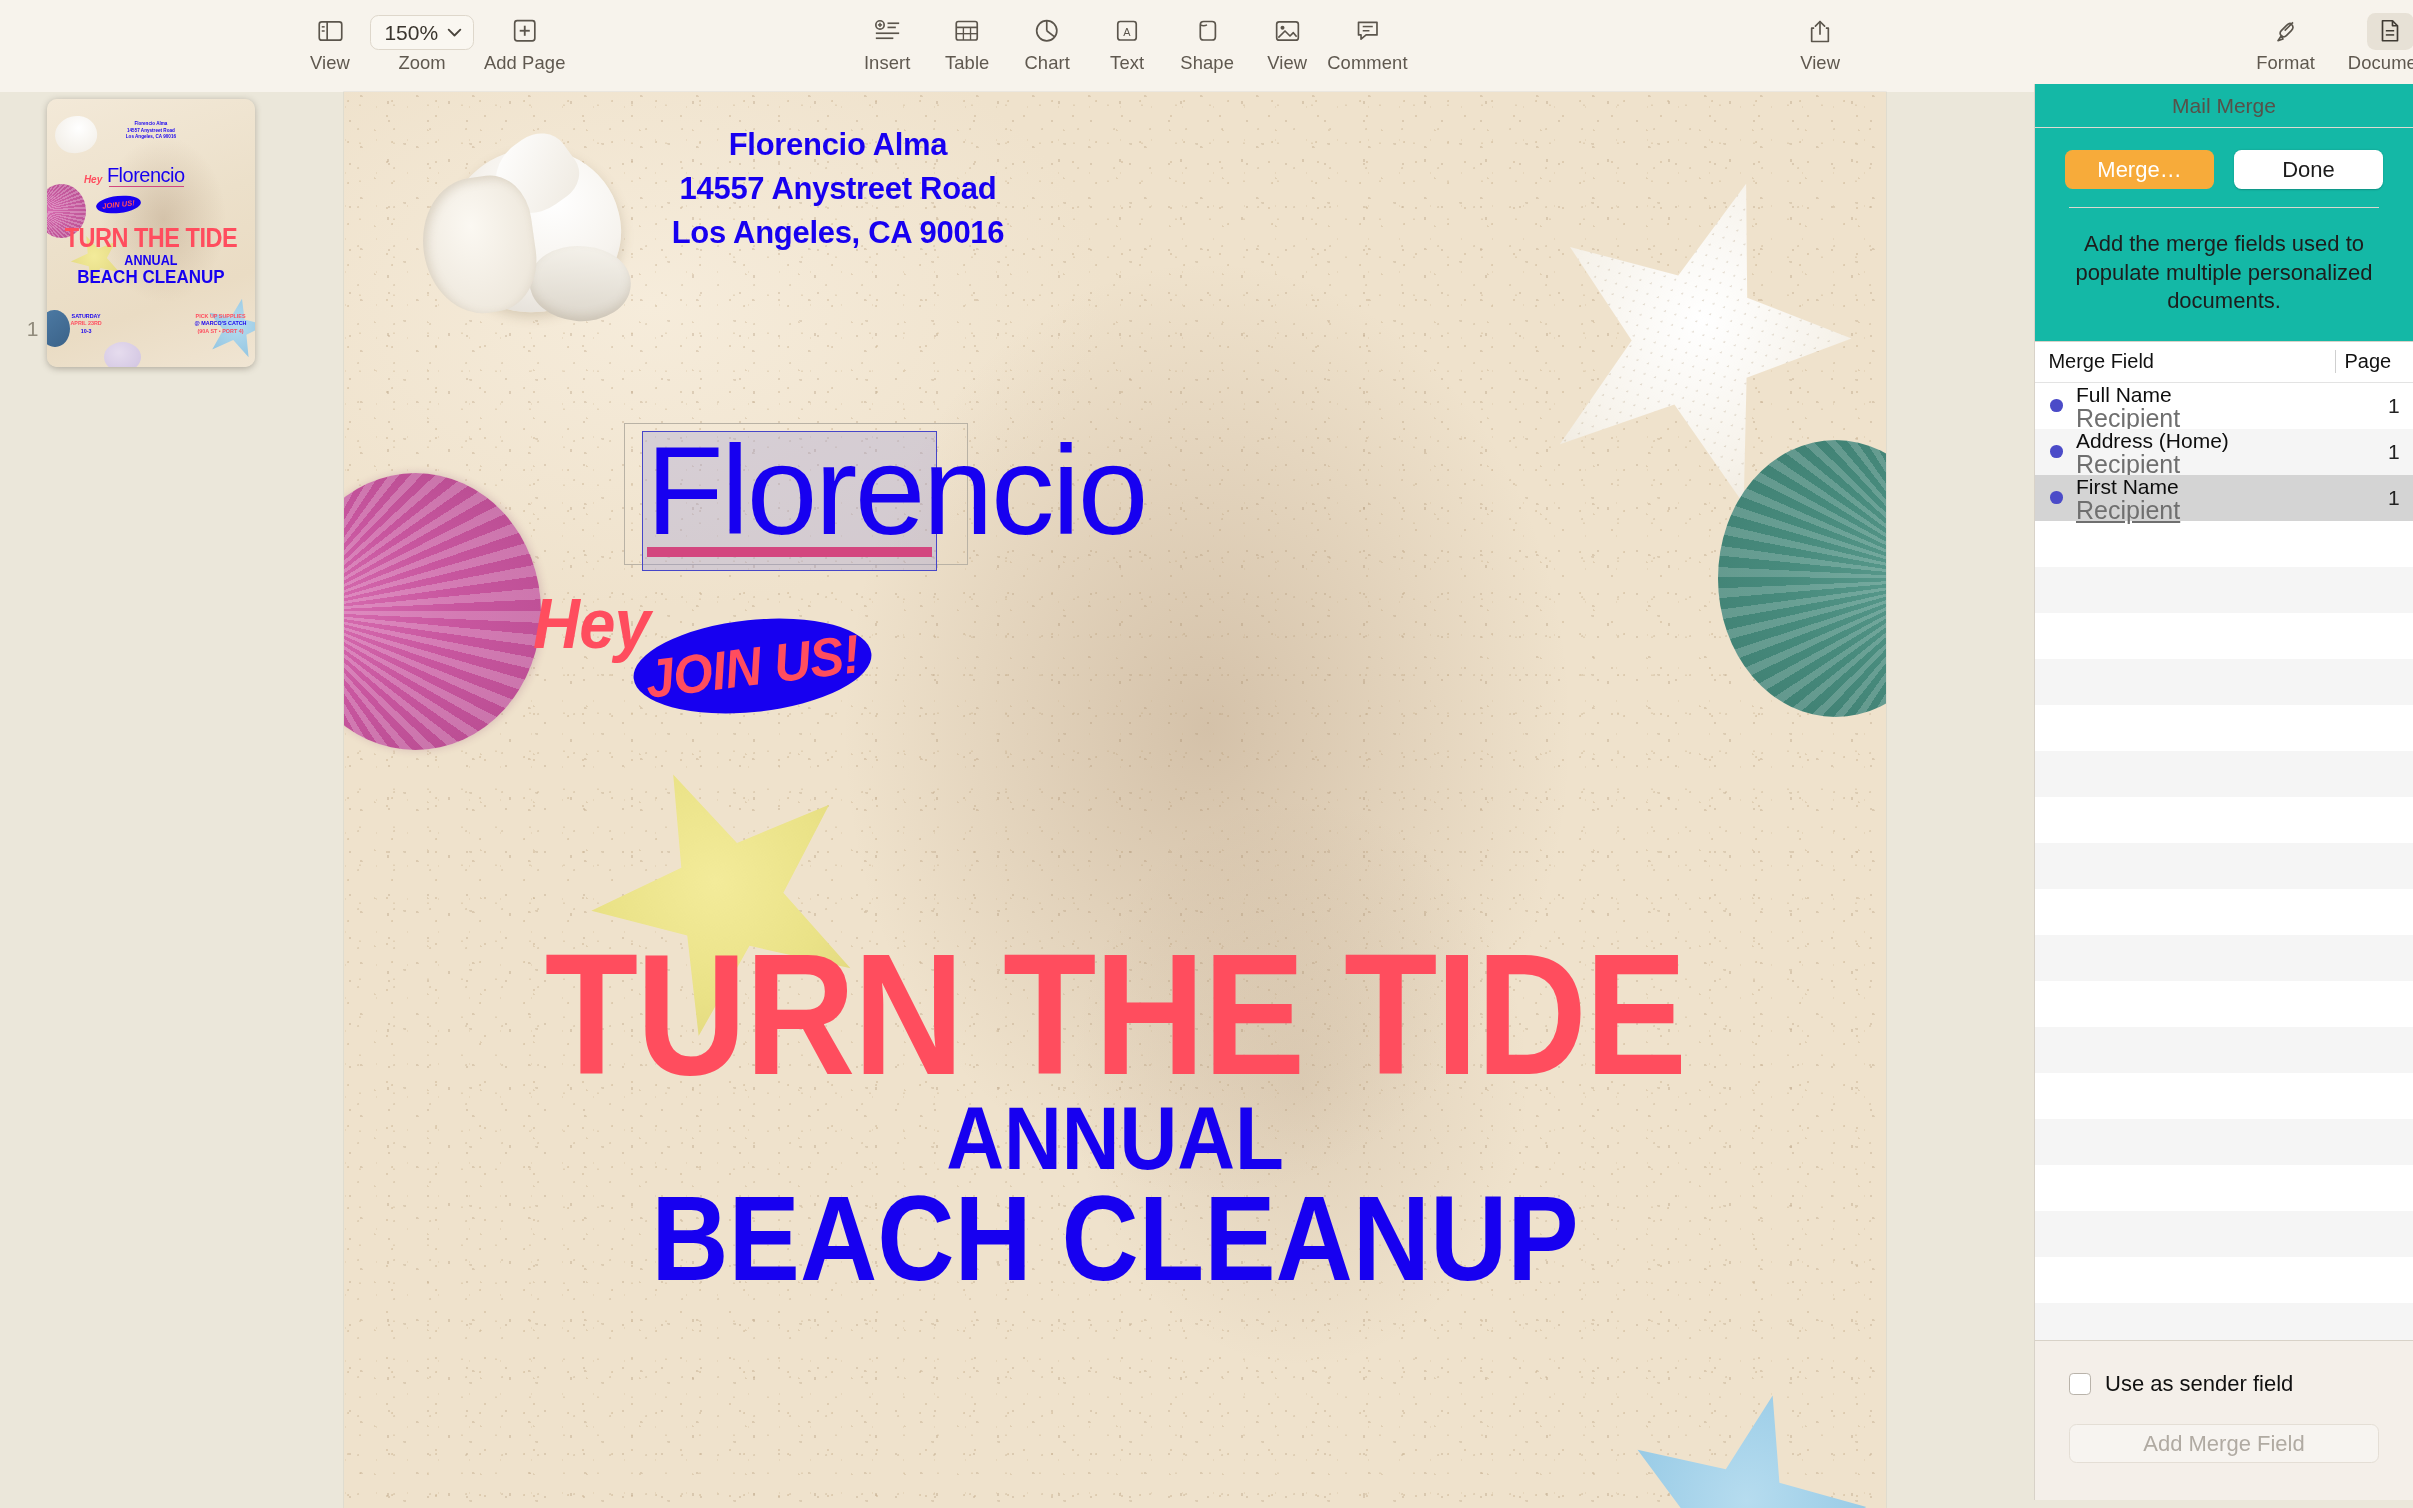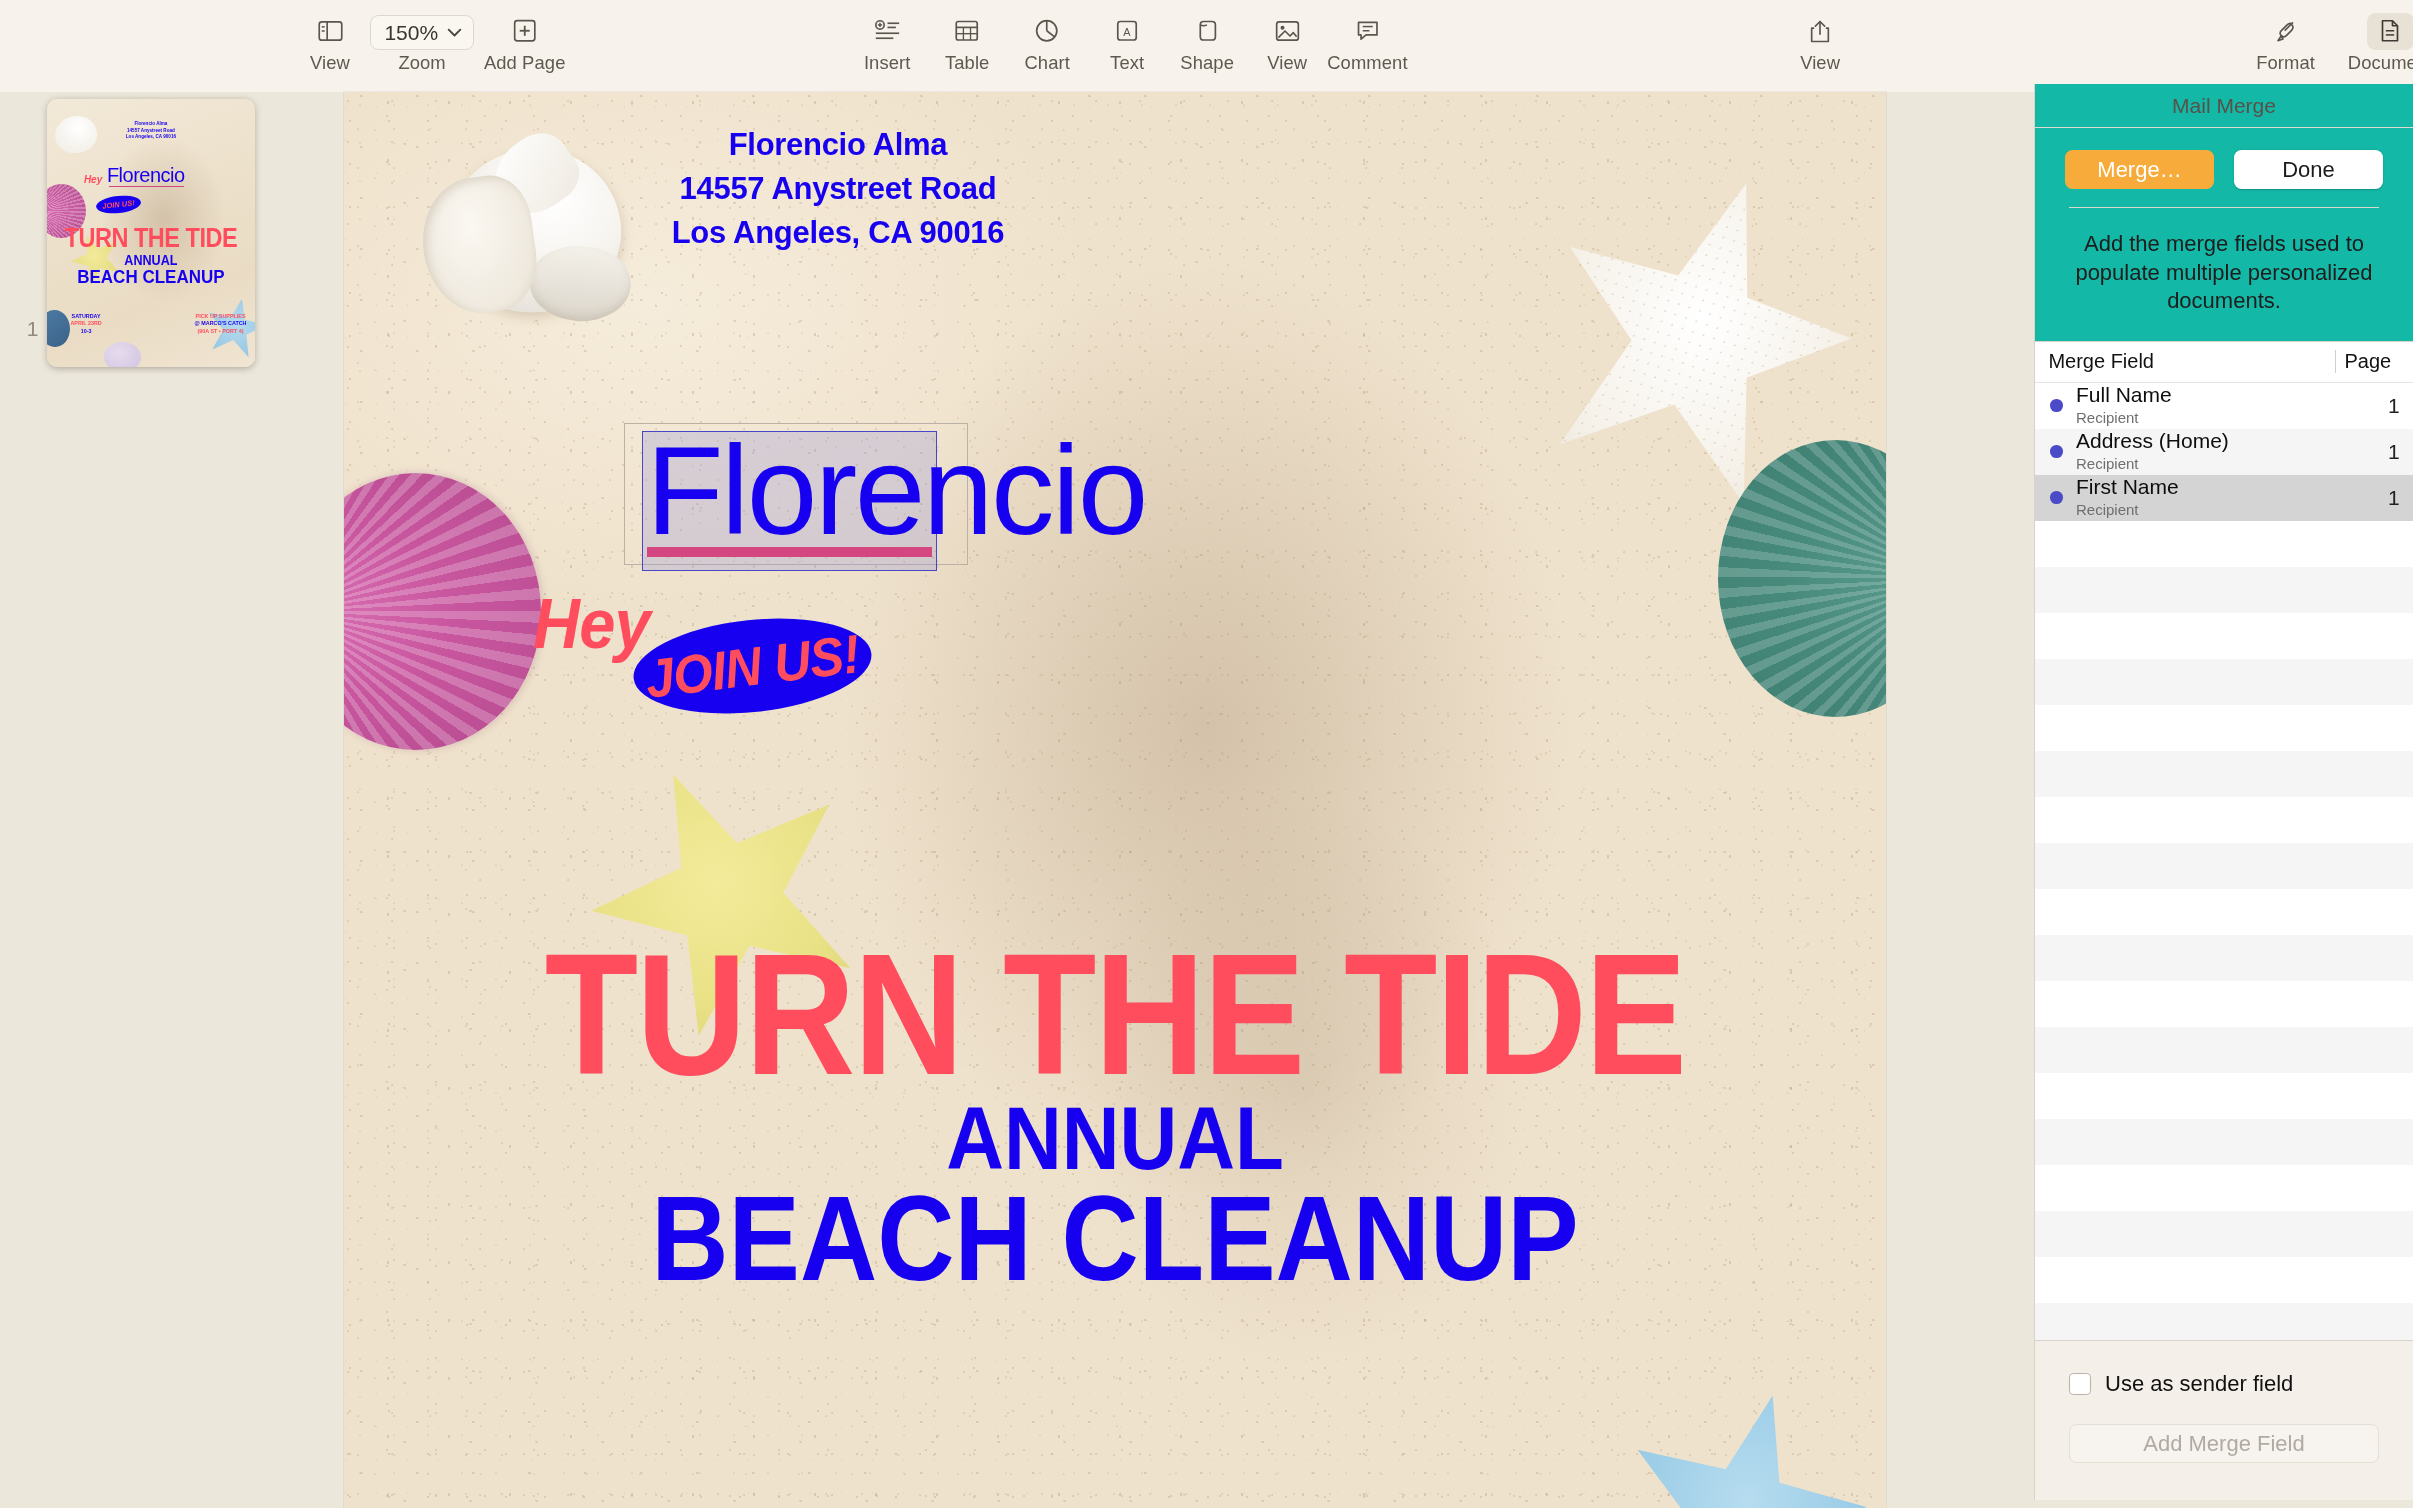--- a/index.html
+++ b/index.html
@@ -345,21 +345,21 @@
     position: relative;
   }
   .mrow.alt { background: #f5f5f5; }
   .mrow.sel { background: #d4d4d4; }
   .mdot {
     width: 12.6px; height: 12.6px; border-radius: 50%;
     background: #4b4bc8; margin: 0 13.4px 0 15px; flex: 0 0 auto;
   }
   .mlabels { flex: 1; display: flex; flex-direction: column; justify-content: center; }
   .mname { font-size: 21px; color: #0d0d0d; line-height: 24px; }
-  .msub { font-size: 15px; color: #6f6f6f; line-height: 22px; }
+  .msub { font-size: 25px; color: #6f6f6f; line-height: 22px; text-decoration: underline; }
   .mpage { width: 59px; text-align: right; font-size: 21px; color: #222; }
 
   .blank-row { height: 46px; }
   .blank-row.alt { background: #f5f5f5; }
 
   .insp-footer {
     position: absolute; left: 0; bottom: 0; width: 100%;
     background: #f4efe9;
     border-top: 0.8px solid #d8d2c8;
     padding: 30px 34px 37px 34px;

